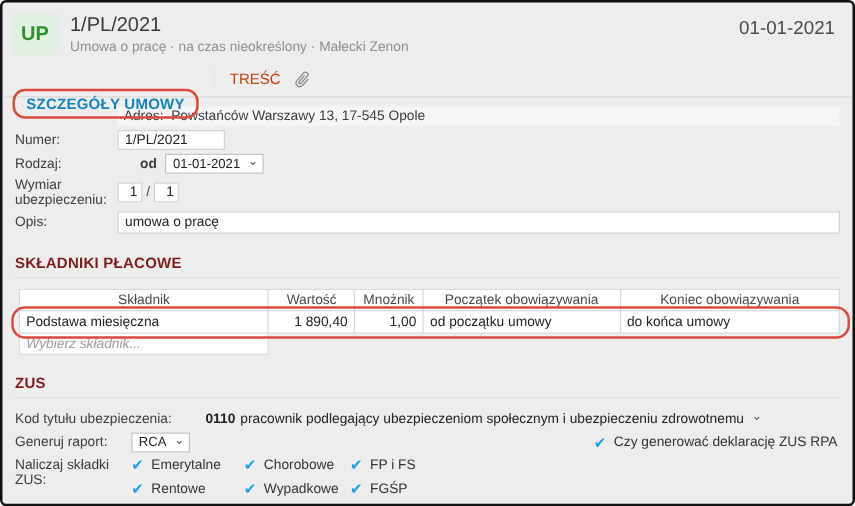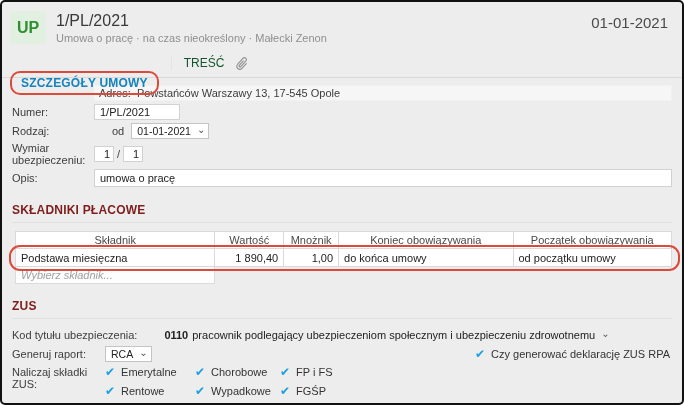--- a/index.html
+++ b/index.html
@@ -28,21 +28,21 @@
   
   .tabbar {
     display:flex; align-items:center; height: 30px; padding: 0 10px 0 8px;
     border-bottom: 1px solid #d9d9d9; position: relative;
   }
   .tab-active-wrap {
     border: 2px solid #dc4a3c; border-radius: 10px;
     padding: 3px 9px; display:inline-flex; align-items:center;margin-top:40px;
   }
   .tab-active { color:#1583bd; font-weight:bold; font-size: 12px; letter-spacing: .2px; }
-  .tab { color:#14532d; font-size: 12px; margin-left: 12px; padding-left: 12px; border-left:1px solid #e3e3e3;text-align:center; }
+  .tab { color:#c2410c; font-size: 12px; margin-left: 12px; padding-left: 12px; border-left:1px solid #e3e3e3;text-align:center; }
   .clip { margin-left: 12px; display:inline-flex; }
 
   
   .form { padding: 7px 10px 0 10px; }
   .frow { display:flex; align-items:center; margin-bottom: 3px; }
   .flabel { width: 82px; flex-shrink:0; font-size: 11px; color:#3d3d3d; }
   .input {
     background:#fff; border:1px solid #d2d2d2; font-size: 11px; color:#222;
     height: 16px; display:flex; align-items:center; padding: 0 5px;
   }
@@ -50,21 +50,21 @@
   .grow { flex: 1; }
   .sel {
     background:#fff; border:1px solid #c4c4c4; font-size: 10.5px; color:#222;
     height: 16px; display:inline-flex; align-items:center; padding: 0 3px 0 5px;
   }
   .sel::after { content:"⌄"; font-size: 10px; color:#555; margin-left: 6px; transform: translateY(-2px); }
   .sel-borderless { border:none; background:transparent; }
   .hamburger-icon { margin-left:auto; color:#3a3a3a; font-size: 13px; line-height: 10px; }
   .mini { width: 20px; justify-content:flex-end; padding-right: 3px; }
   .slash { font-size: 11px; color:#444; margin: 0 3px; }
-  .odlbl { font-size: 11px; color:#3d3d3d; margin: 0 7px 0 18px; }
+  .odlbl { font-size: 11px; color:#3d3d3d; margin: 0 7px 0 18px; font-weight: bold; }
 
   
   .section-title {
     font-size: 12px; font-weight: bold; color:#7f1d1d; letter-spacing:.2px;
     padding: 0 0 5px 0; border-bottom: 1px solid #e0e0e0; margin: 0 0 8px 0;
   }
   .section { padding: 0 10px; }
   .sec-skladniki { margin-top: 16px; }
   .sec-zus { margin-top: 15px; }
 
@@ -173,30 +173,30 @@
     </div>
   </div>
 
   <div class="section sec-skladniki">
     <div class="section-title">SKŁADNIKI PŁACOWE</div>
     <div class="tbl">
       <div class="trow thead">
         <div class="tcell c0">Składnik</div>
         <div class="tcell c1">Wartość</div>
         <div class="tcell c2">Mnożnik</div>
+        <div class="tcell c3">Początek obowiązywania</div>
         <div class="tcell c4">Koniec obowiązywania</div>
-        <div class="tcell c3">Początek obowiązywania</div>
       </div>
       <div class="tdata-wrap">
         <div class="trow tdata">
           <div class="tcell c0">Podstawa miesięczna</div>
           <div class="tcell c1">1 890,40</div>
           <div class="tcell c2">1,00</div>
+          <div class="tcell c3">od początku umowy</div>
           <div class="tcell c4">do końca umowy</div>
-          <div class="tcell c3">od początku umowy</div>
         </div>
         <div class="row-annotation"></div>
       </div>
       <div class="placeholder-row">Wybierz składnik...</div>
     </div>
   </div>
 
   <div class="section sec-zus">
     <div class="section-title">ZUS</div>
 

